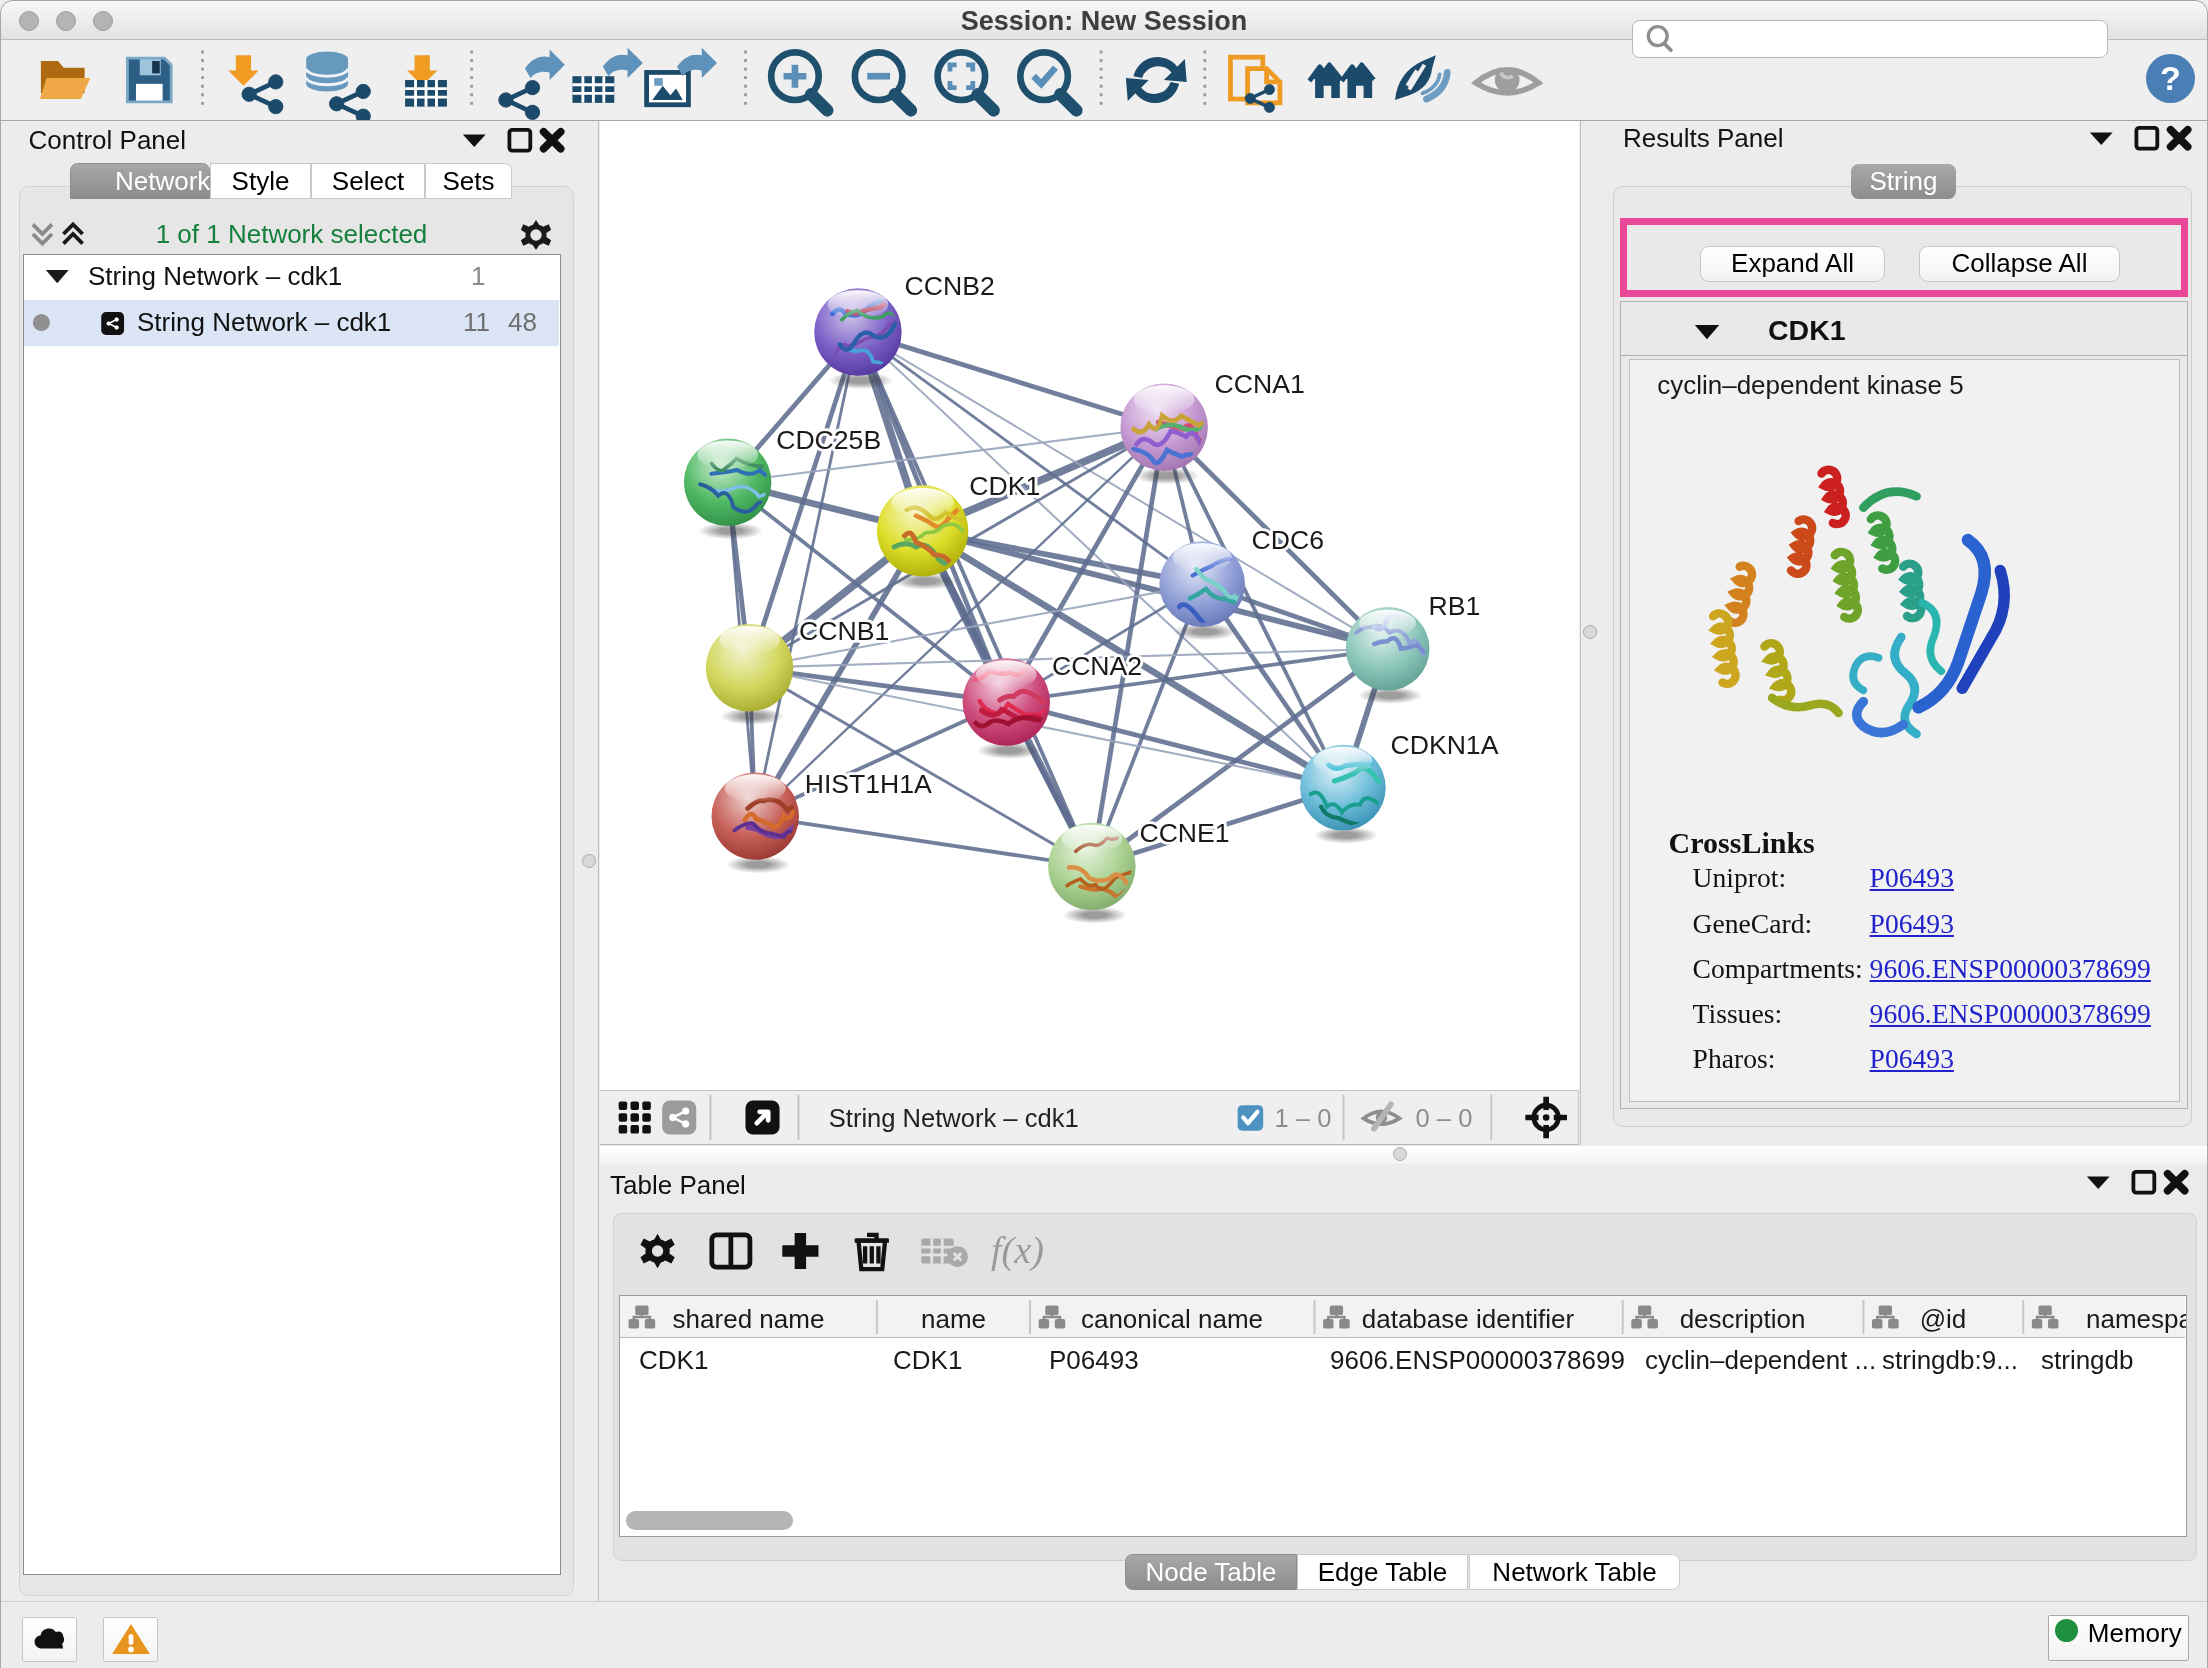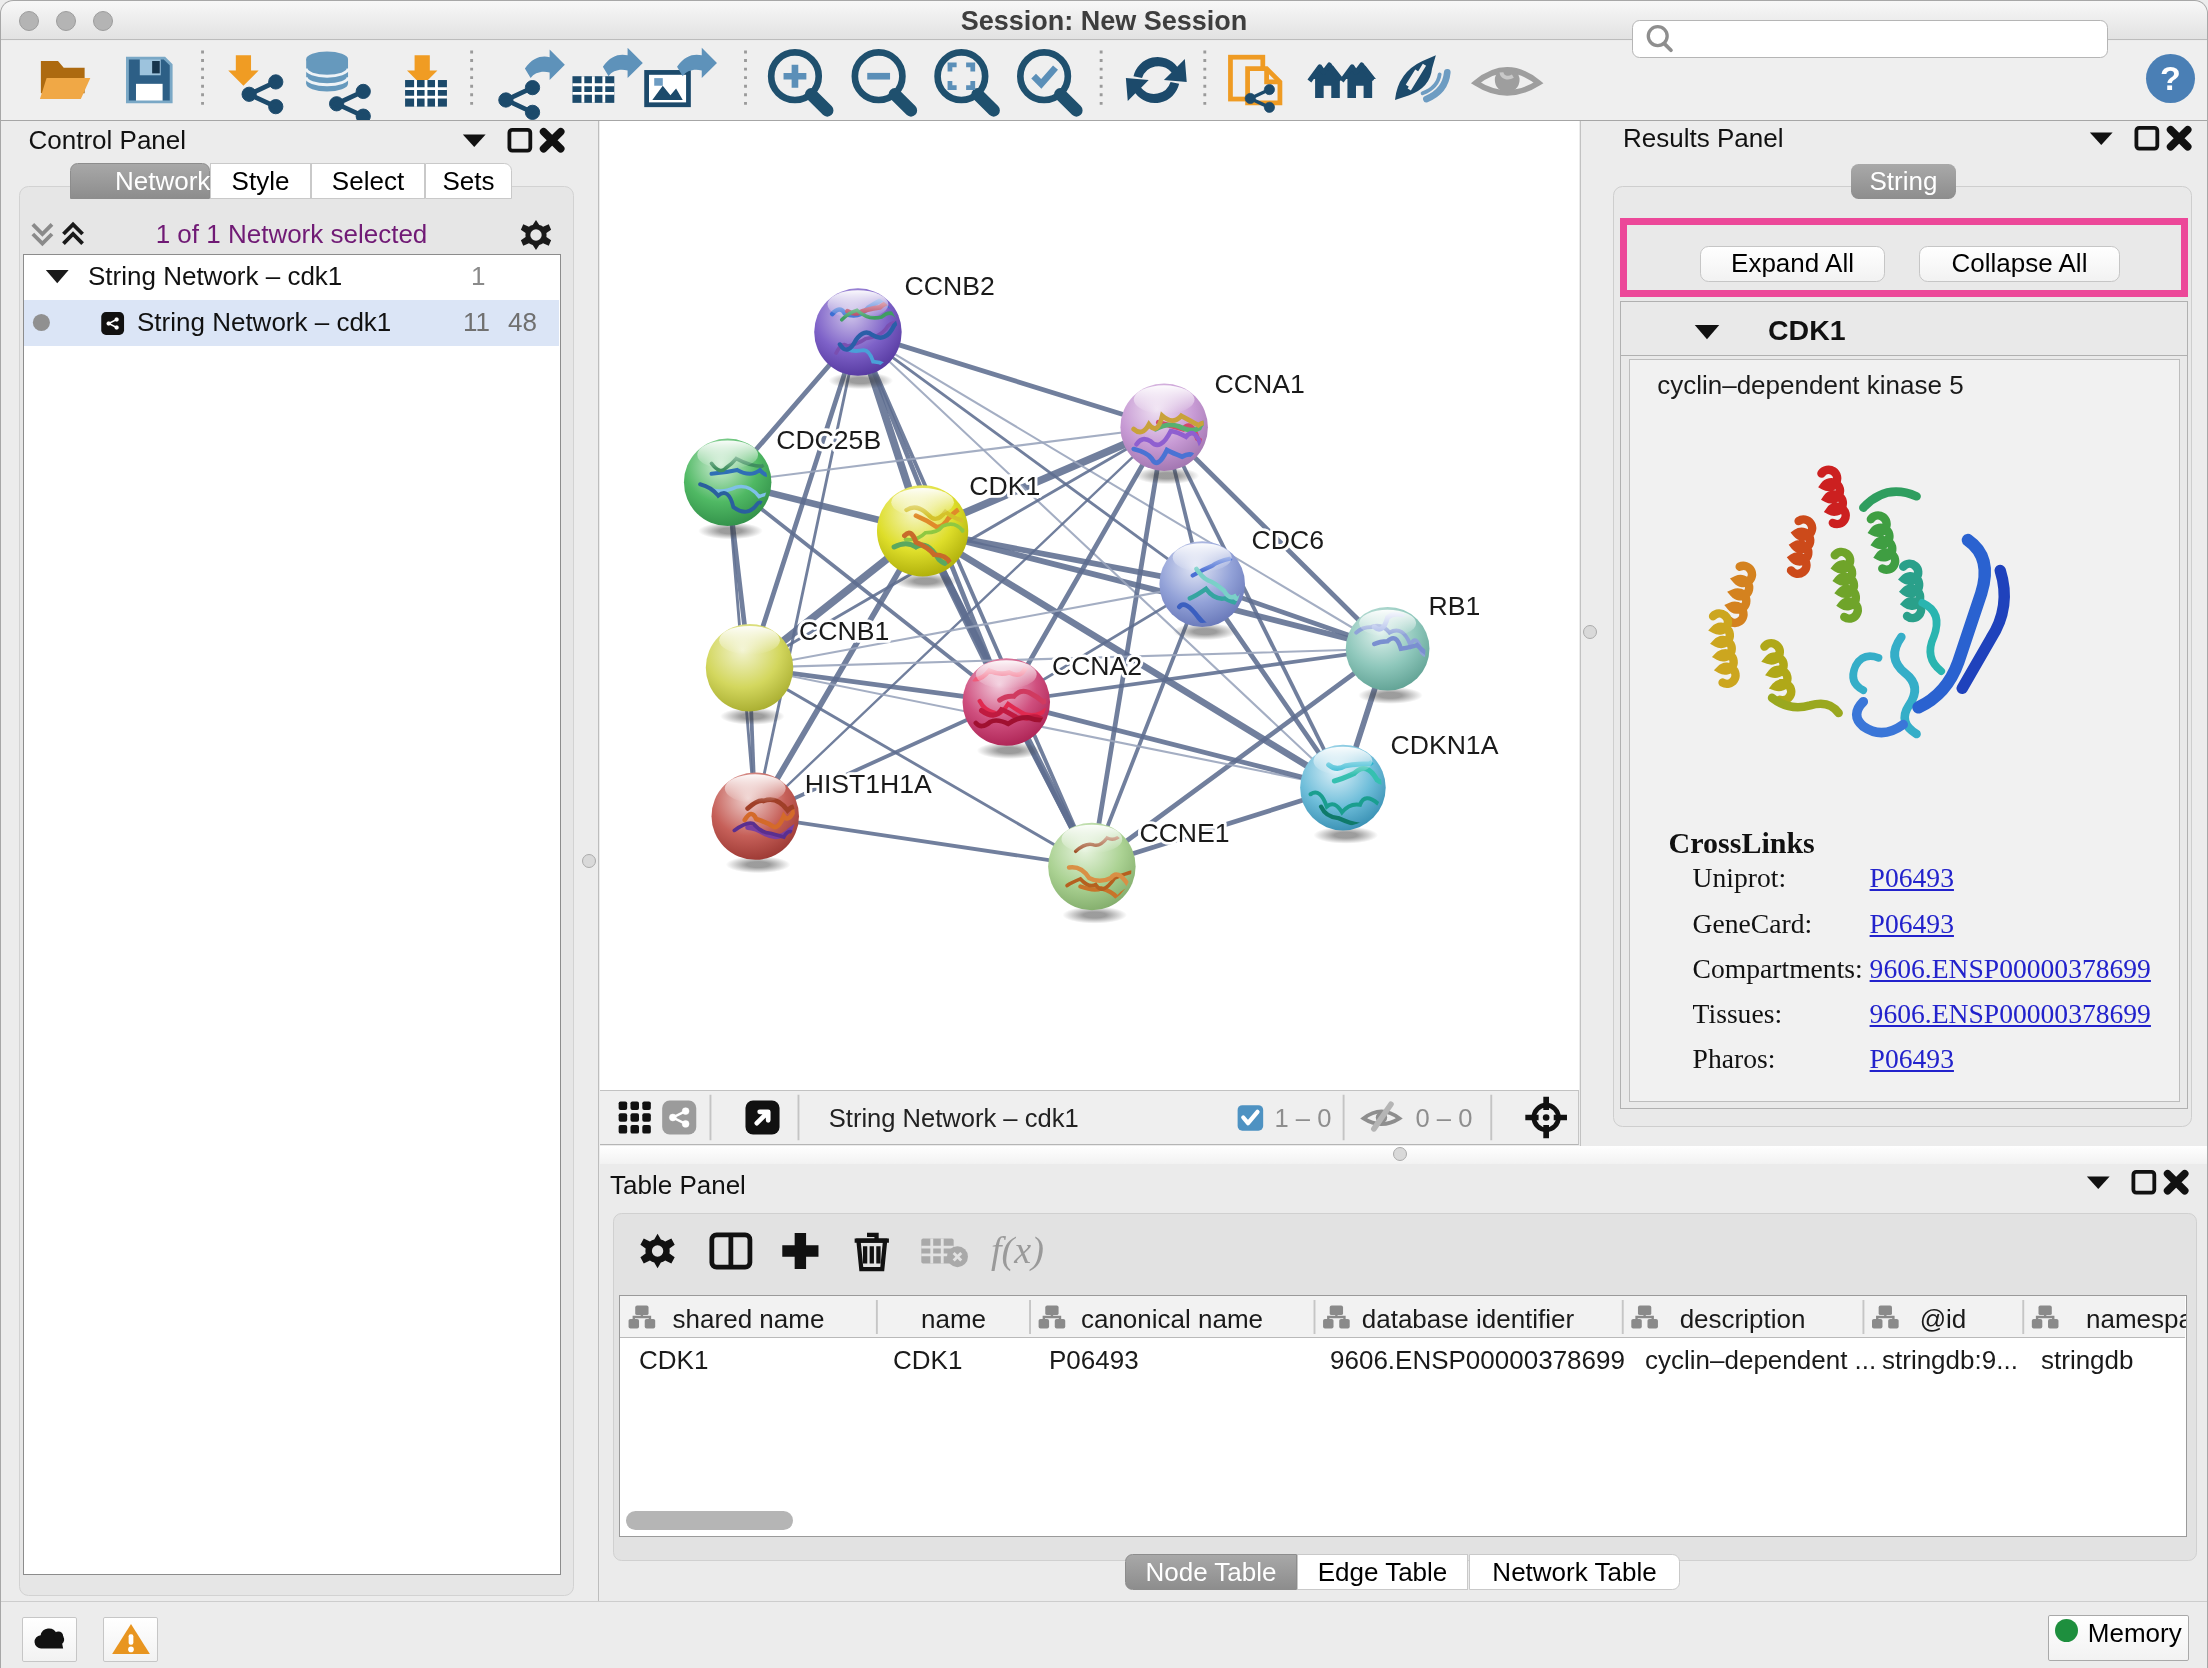--- a/index.html
+++ b/index.html
@@ -227,21 +227,21 @@
   </svg>
   <div class="tab tabsel" style="left:70px; top:42px; width:140px; height:36px; line-height:34px; border-radius:7.6px 7.6px 0 0;padding-left:44px;">Network</div>
   <div class="tab" style="left:210px; top:42px; width:101px; height:36px; line-height:34px;">Style</div>
   <div class="tab" style="left:311px; top:42px; width:114px; height:36px; line-height:34px;">Select</div>
   <div class="tab" style="left:425px; top:42px; width:87px; height:36px; line-height:34px; border-radius:0 7.6px 0 0;">Sets</div>
   <div class="abs" style="left:19px; top:65px; width:555px; height:1410px; background:#e6e6e6; border:1px solid #d2d2d2; border-radius:9.5px;"></div>
   <svg class="abs" style="left:28.5px; top:90px;" width="67" height="46" viewBox="0 0 70 48">
     <path d="M4 14 L14 24 L24 14 M4 24 L14 34 L24 24" stroke="#8a8a8a" stroke-width="4" fill="none"></path>
     <path d="M36 24 L46 14 L56 24 M36 34 L46 24 L56 34" stroke="#1a1a1a" stroke-width="4" fill="none"></path>
   </svg>
-  <div class="abs" style="left:23px; top:98px; width:537px; text-align:center; font-size:26px; color:#701a75;">1 of 1 Network selected</div>
+  <div class="abs" style="left:23px; top:98px; width:537px; text-align:center; font-size:26px; color:#15803d;">1 of 1 Network selected</div>
   <svg class="abs" style="left:519px; top:97px;" width="34" height="34" viewBox="0 0 36 36">
     <path fill="#1a1a1a" d="M18 2 L21.5 7.5 A11.5 11.5 0 0 1 25.5 9.2 L31.5 6.5 L34 12.5 L29 16 a11.5 11.5 0 0 1 0 4 L34 23.5 L31.5 29.5 L25.5 26.8 a11.5 11.5 0 0 1 -4 1.7 L18 34 L14.5 28.5 a11.5 11.5 0 0 1 -4 -1.7 L4.5 29.5 L2 23.5 L7 20 a11.5 11.5 0 0 1 0 -4 L2 12.5 L4.5 6.5 L10.5 9.2 a11.5 11.5 0 0 1 4 -1.7 Z"></path>
     <circle cx="18" cy="18" r="6" fill="#e6e6e6"></circle>
   </svg>
   <div class="abs" style="left:23px; top:133px; width:538px; height:1321px; background:#fff; border:1.9px solid #8c8c8c;">
     <div class="abs" style="left:0; top:0; width:535px; height:45px;">
       <svg class="abs" style="left:19px; top:12.4px;" width="28.5" height="21" viewBox="0 0 30 22">
           <path d="M3 3 L27 3 L15 17 Z" fill="#1a1a1a"></path>
         </svg>
       <div class="abs" style="left:64px; top:5.7px; font-size:26px; color:#111;">String Network – cdk1</div>

